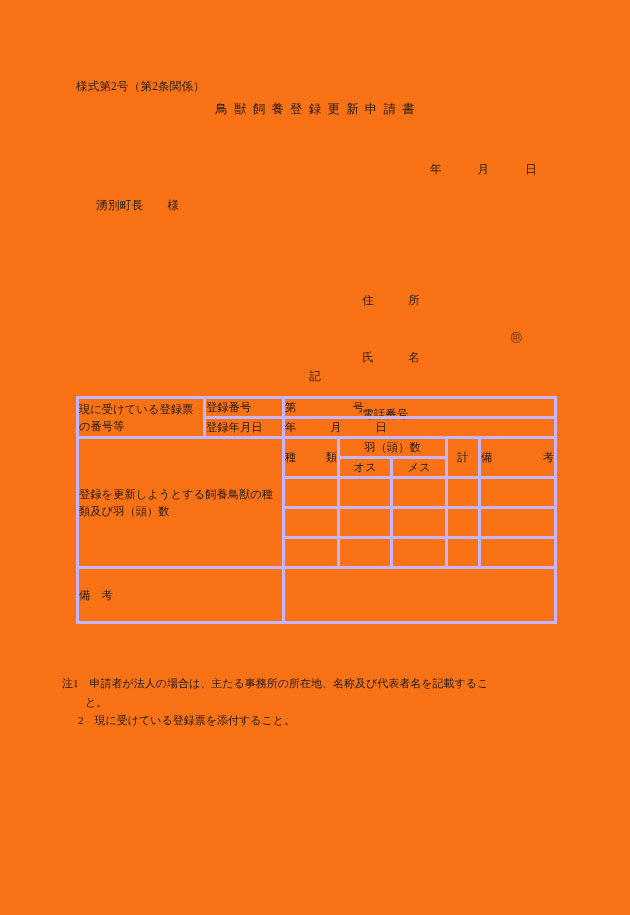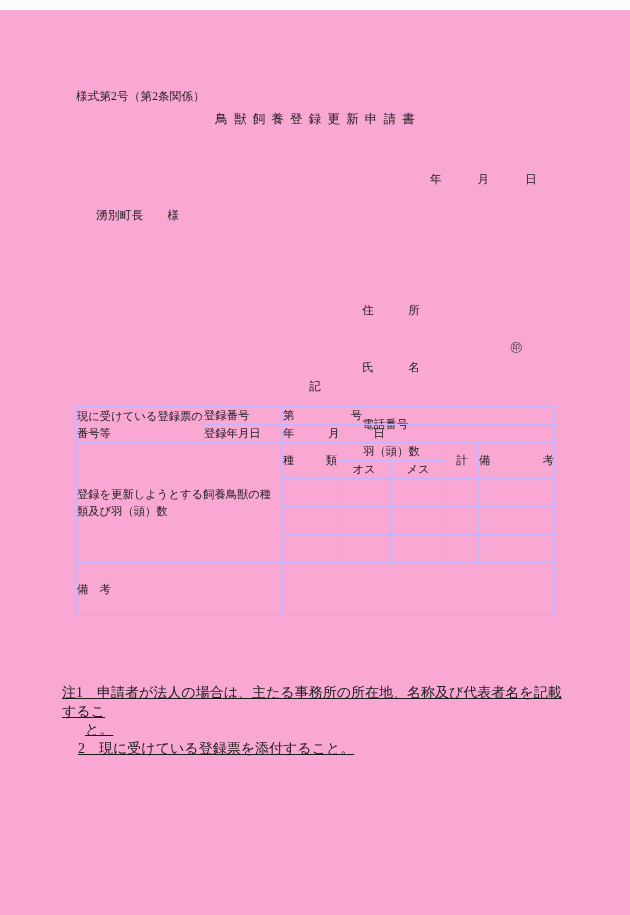--- a/index.html
+++ b/index.html
@@ -12,22 +12,21 @@
     height: 915px;
     position: relative;
     font-family: "Liberation Serif", "DejaVu Serif", serif;
     color: #1a1a1a;
     background: #fdfdfd;
     overflow: hidden;
   }
   .page {
     position: absolute;
     inset: 0;
-    background: #f9a8d4;
-    margin-top: 10px;
+    background: #f97316;
   }
 
   
   .form-no {
     position: absolute;
     left: 76px;
     top: 79px;
     font-size: 11.5px;
     letter-spacing: 0.2px;
     white-space: nowrap;
@@ -112,21 +111,21 @@
   table.form-table {
     position: absolute;
     left: 76px;
     top: 396px;
     width: 478px;
     border-collapse: collapse;
     font-size: 11.3px;
     table-layout: fixed;
   }
   table.form-table td {
-    border: 1px solid #c4b5fd;
+    border: 3px solid #c4b5fd;
     padding: 0;
     vertical-align: middle;
     line-height: 17px;
   }
   .cell-pad {
     padding: 4px 6px;
   }
 
   td.label-cell {
     padding: 5px 7px;
@@ -171,23 +170,22 @@
     padding: 5px 7px;
     white-space: pre;
   }
 
   
   .notes {
     position: absolute;
     left: 62px;
     top: 674px;
     width: 500px;
-    font-size: 14px;
+    font-size: 11px;
     line-height: 18.5px;
-    text-decoration: underline;
   }
   .note-line { white-space: pre-wrap; }
   .note-1 {
     padding-left: 0;
     text-indent: 0;
   }
   .note-1-cont {
     padding-left: 23px;
   }
   .note-2 {

